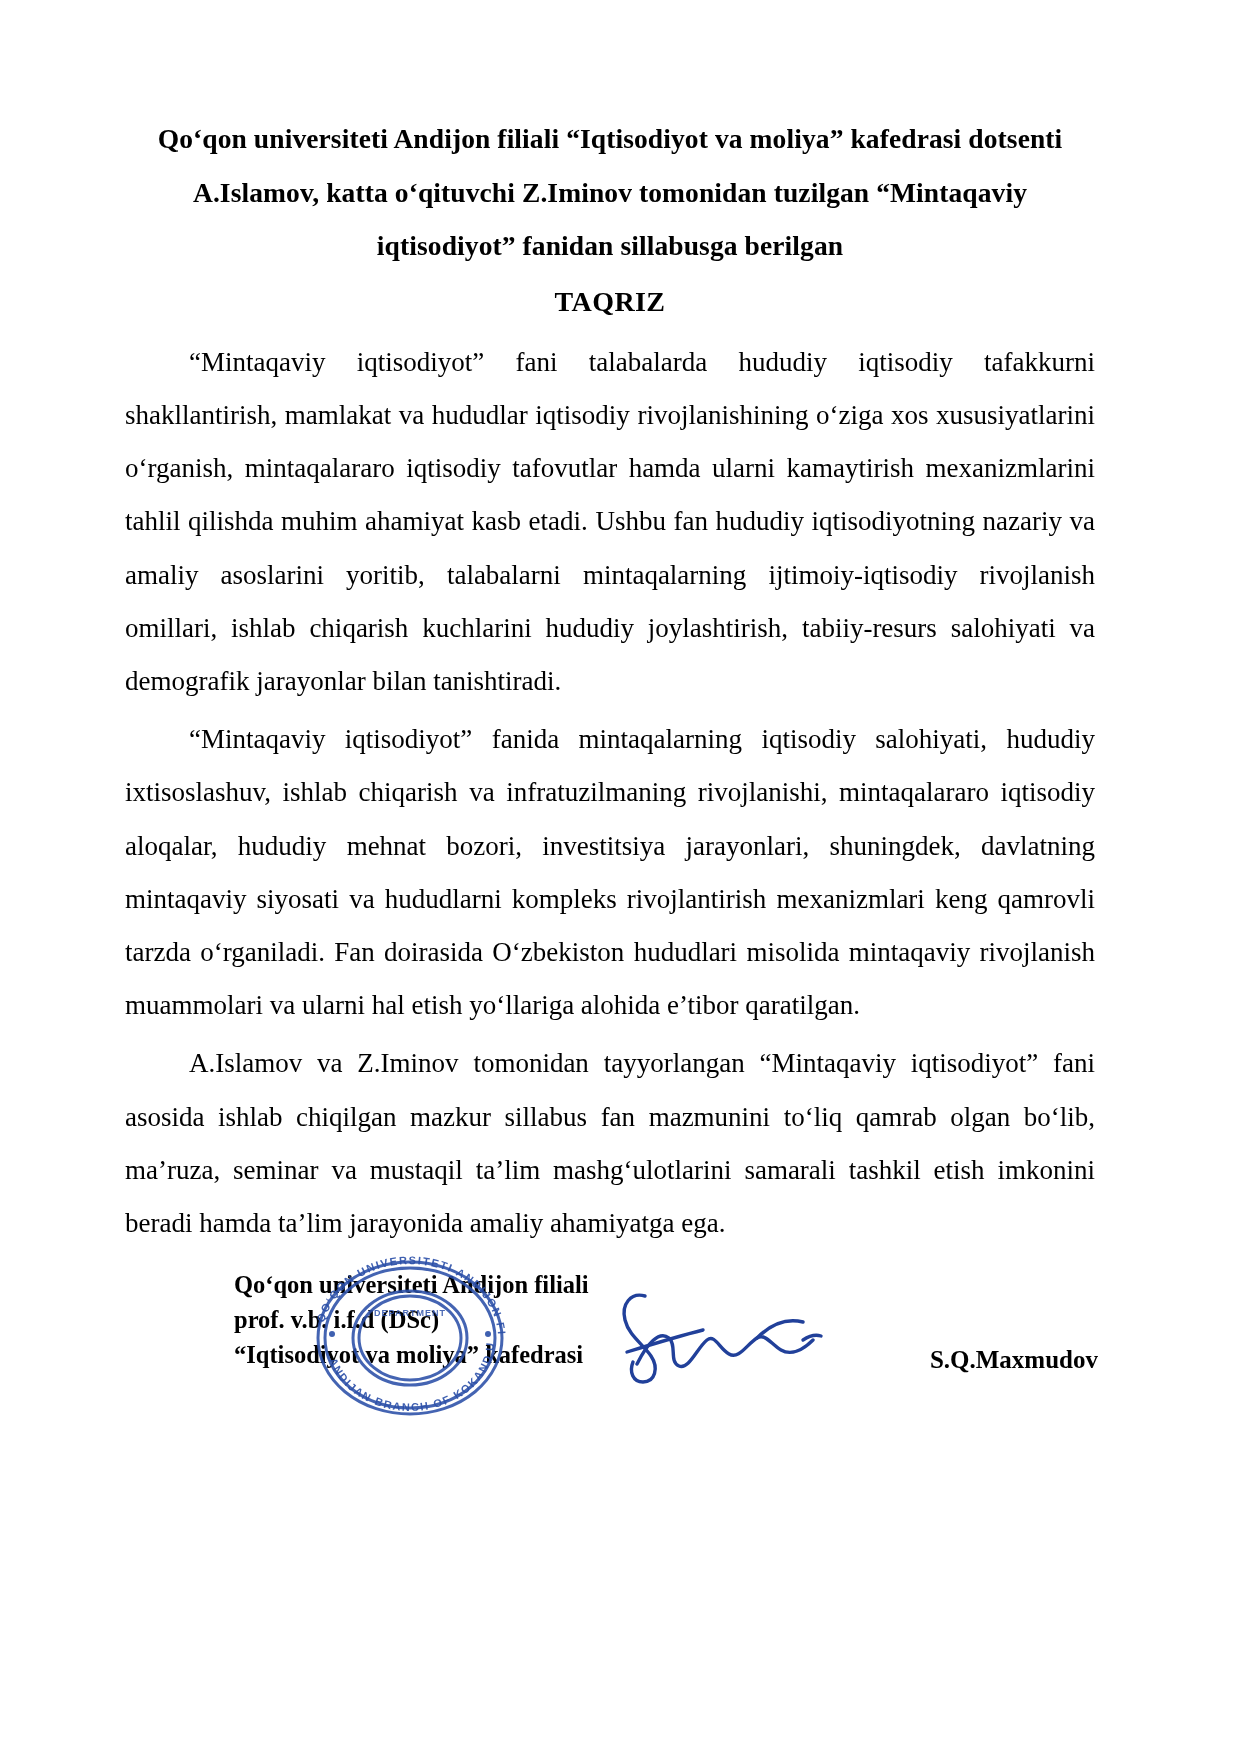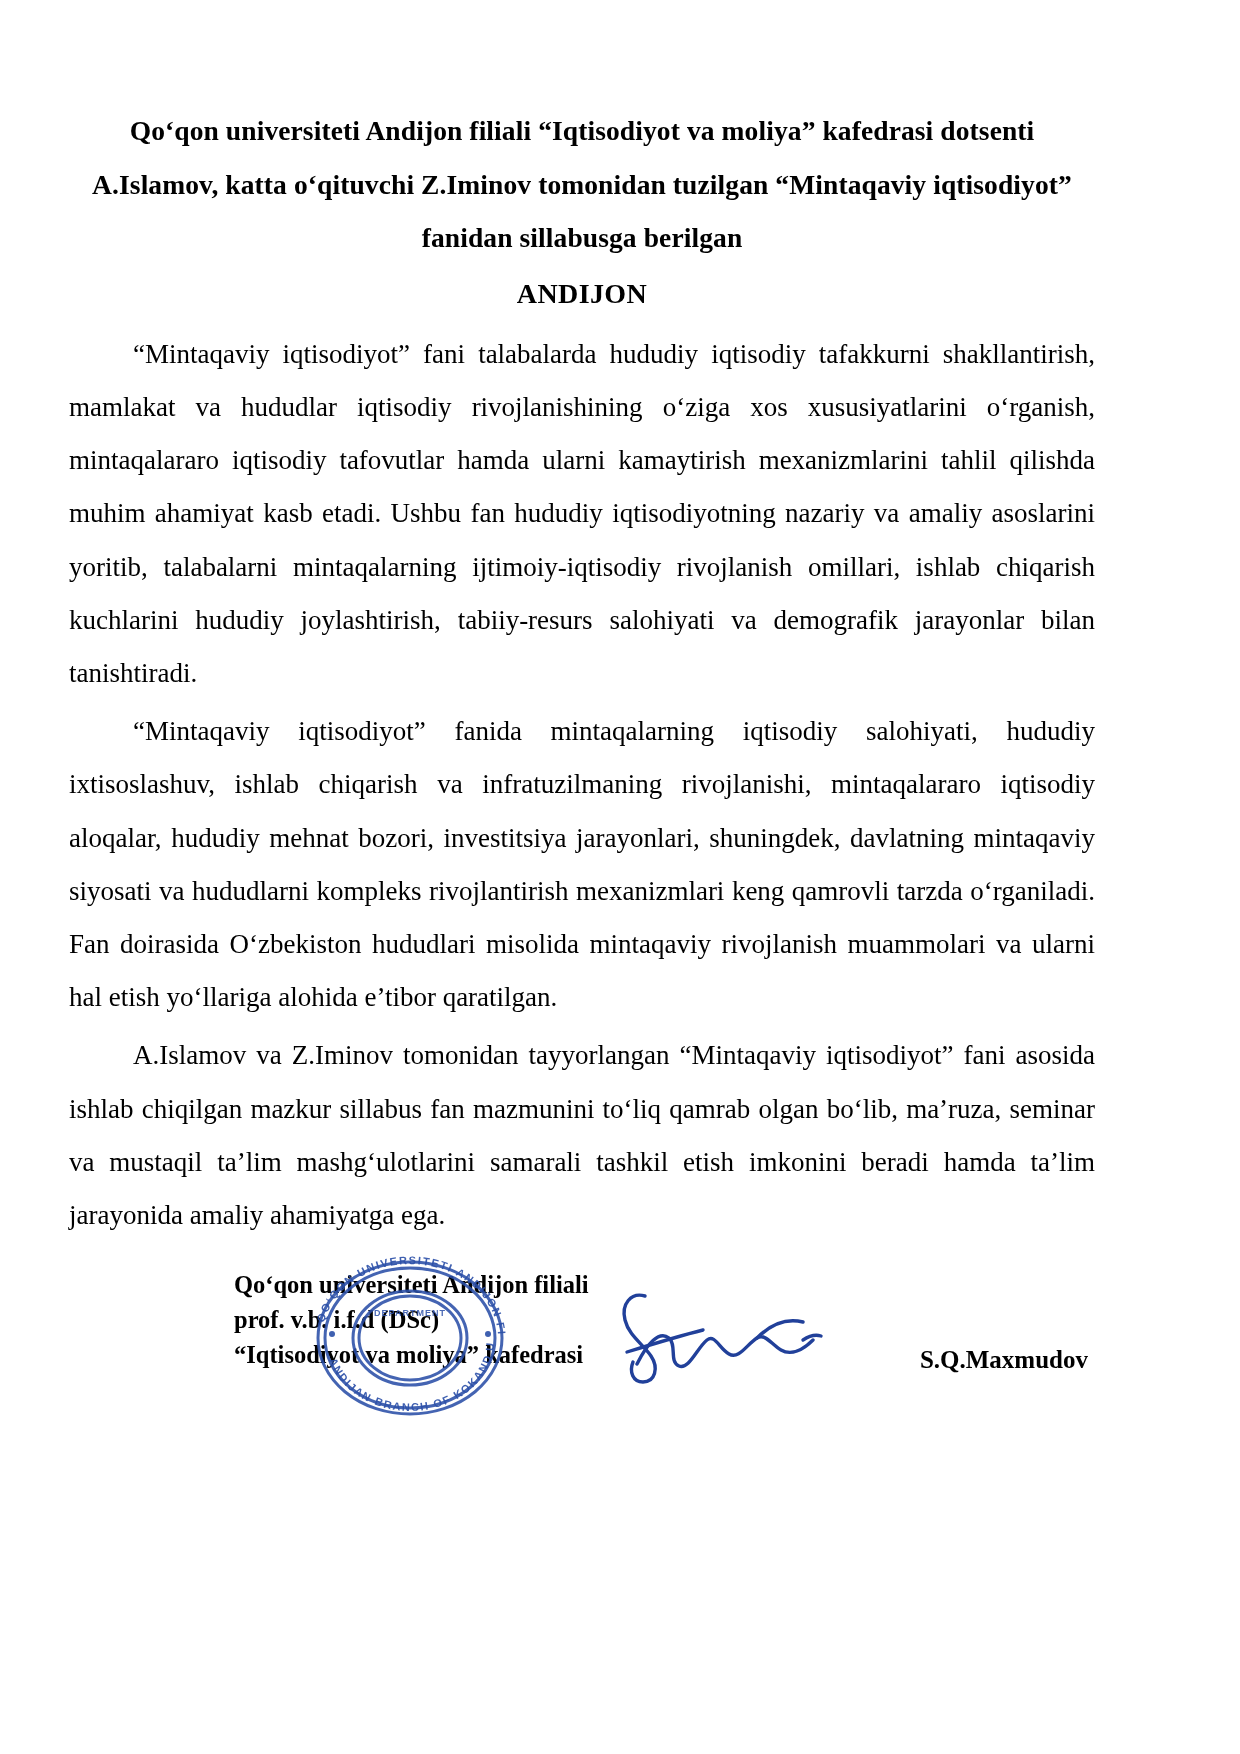--- a/index.html
+++ b/index.html
@@ -11,25 +11,25 @@
     width: 1240px;
     height: 1754px;
     position: relative;
     font-family: "Liberation Serif", "DejaVu Serif", serif;
     color: #000000;
     overflow: hidden;
   }
 
   .page {
     position: absolute;
-    top: 8px; left: 0;
+    top: 16px; left: 0;
     width: 1240px;
     height: 1302px;
     box-sizing: border-box;
-    padding: 96px 140px 60px 64px;
+    padding: 96px 140px 60px 120px;
   }
 
   
   .doc-heading {
     text-align: center;
     font-weight: bold;
     font-size: 27.5px;
     line-height: 1.95;
     letter-spacing: 0.1px;
     margin: 0 0 4px 0;
@@ -71,21 +71,21 @@
     top: 0;
     font-weight: bold;
     font-size: 24.5px;
     line-height: 1.42;
     white-space: nowrap;
   }
   .sig-left div { white-space: nowrap; }
 
   .sig-name {
     position: absolute;
-    right: 12px;
+    right: 2px;
     top: 78px;
     font-weight: bold;
     font-size: 25px;
     white-space: nowrap;
   }
 
   
   .stamp {
     position: absolute;
     left: 148px;
@@ -105,21 +105,21 @@
     pointer-events: none;
   }
 </style>
 </head>
 <body>
 
 <div class="page">
 
   <div class="doc-heading">Qo‘qon universiteti Andijon filiali “Iqtisodiyot va moliya” kafedrasi dotsenti A.Islamov, katta o‘qituvchi Z.Iminov tomonidan tuzilgan “Mintaqaviy iqtisodiyot” fanidan sillabusga berilgan</div>
 
-  <div class="doc-subtitle">ANDIJON</div>
+  <div class="doc-subtitle">TAQRIZ</div>
 
   <div class="body-text">
     <p>“Mintaqaviy iqtisodiyot” fani talabalarda hududiy iqtisodiy tafakkurni shakllantirish, mamlakat va hududlar iqtisodiy rivojlanishining o‘ziga xos xususiyatlarini o‘rganish, mintaqalararo iqtisodiy tafovutlar hamda ularni kamaytirish mexanizmlarini tahlil qilishda muhim ahamiyat kasb etadi. Ushbu fan hududiy iqtisodiyotning nazariy va amaliy asoslarini yoritib, talabalarni mintaqalarning ijtimoiy-iqtisodiy rivojlanish omillari, ishlab chiqarish kuchlarini hududiy joylashtirish, tabiiy-resurs salohiyati va demografik jarayonlar bilan tanishtiradi.</p>
     <p>“Mintaqaviy iqtisodiyot” fanida mintaqalarning iqtisodiy salohiyati, hududiy ixtisoslashuv, ishlab chiqarish va infratuzilmaning rivojlanishi, mintaqalararo iqtisodiy aloqalar, hududiy mehnat bozori, investitsiya jarayonlari, shuningdek, davlatning mintaqaviy siyosati va hududlarni kompleks rivojlantirish mexanizmlari keng qamrovli tarzda o‘rganiladi. Fan doirasida O‘zbekiston hududlari misolida mintaqaviy rivojlanish muammolari va ularni hal etish yo‘llariga alohida e’tibor qaratilgan.</p>
     <p>A.Islamov va Z.Iminov tomonidan tayyorlangan “Mintaqaviy iqtisodiyot” fani asosida ishlab chiqilgan mazkur sillabus fan mazmunini to‘liq qamrab olgan bo‘lib, ma’ruza, seminar va mustaqil ta’lim mashg‘ulotlarini samarali tashkil etish imkonini beradi hamda ta’lim jarayonida amaliy ahamiyatga ega.</p>
   </div>
 
 </div>
 
 <div class="signature-block">

